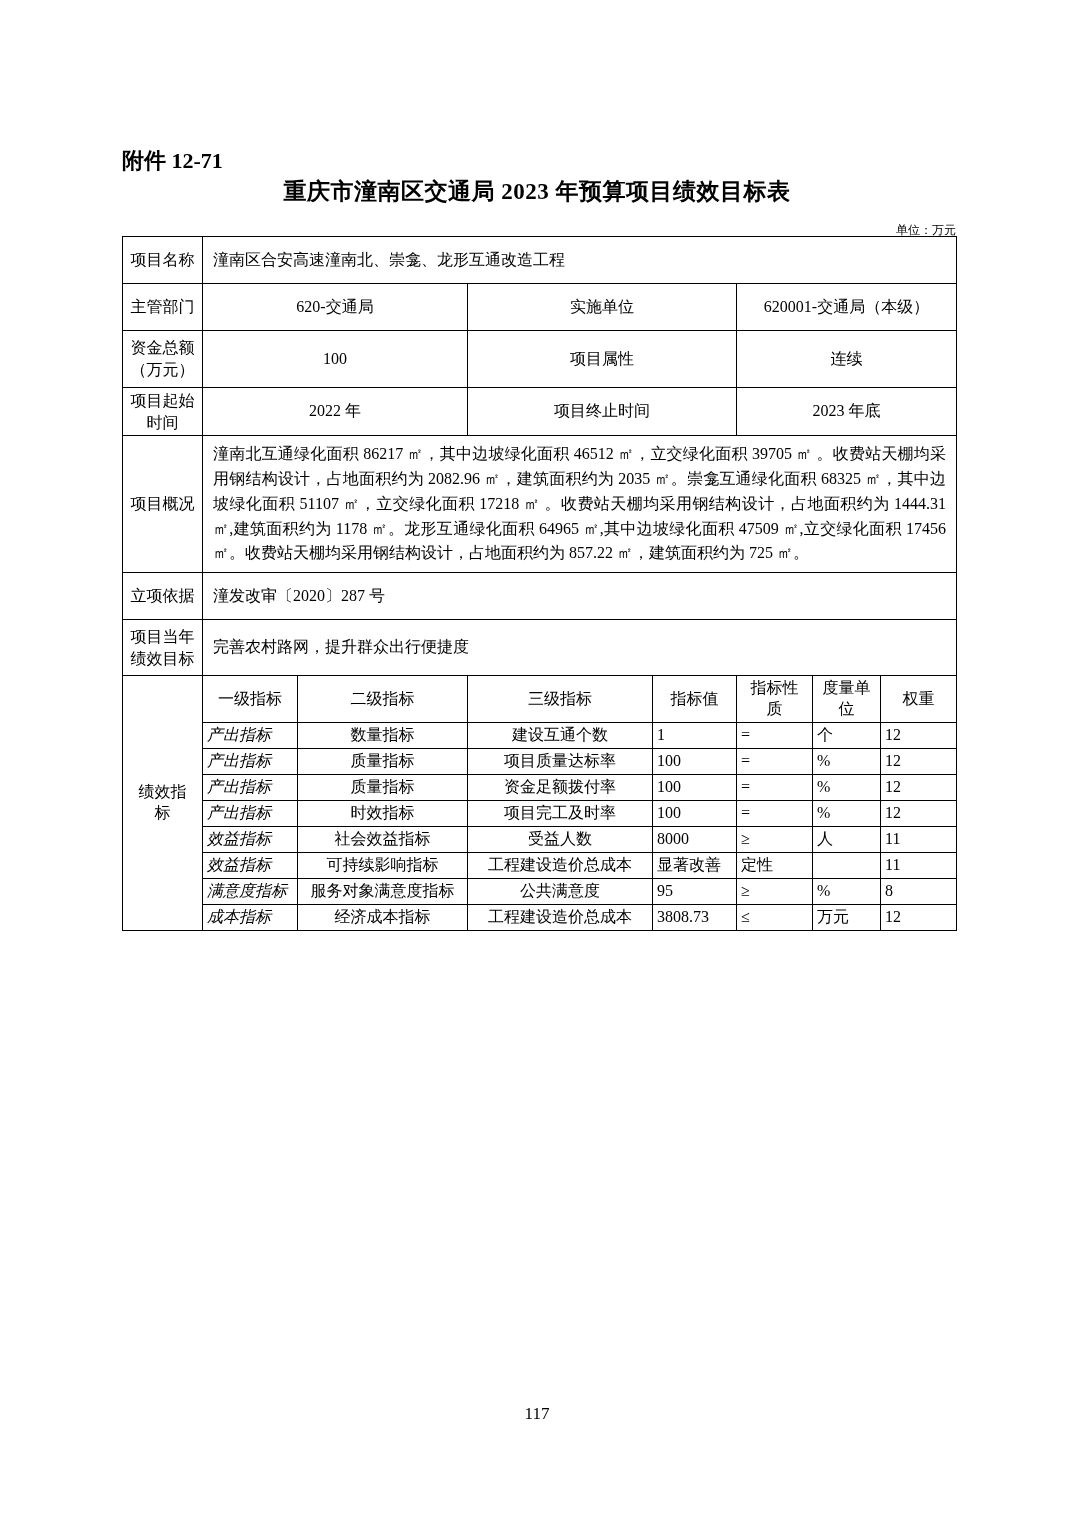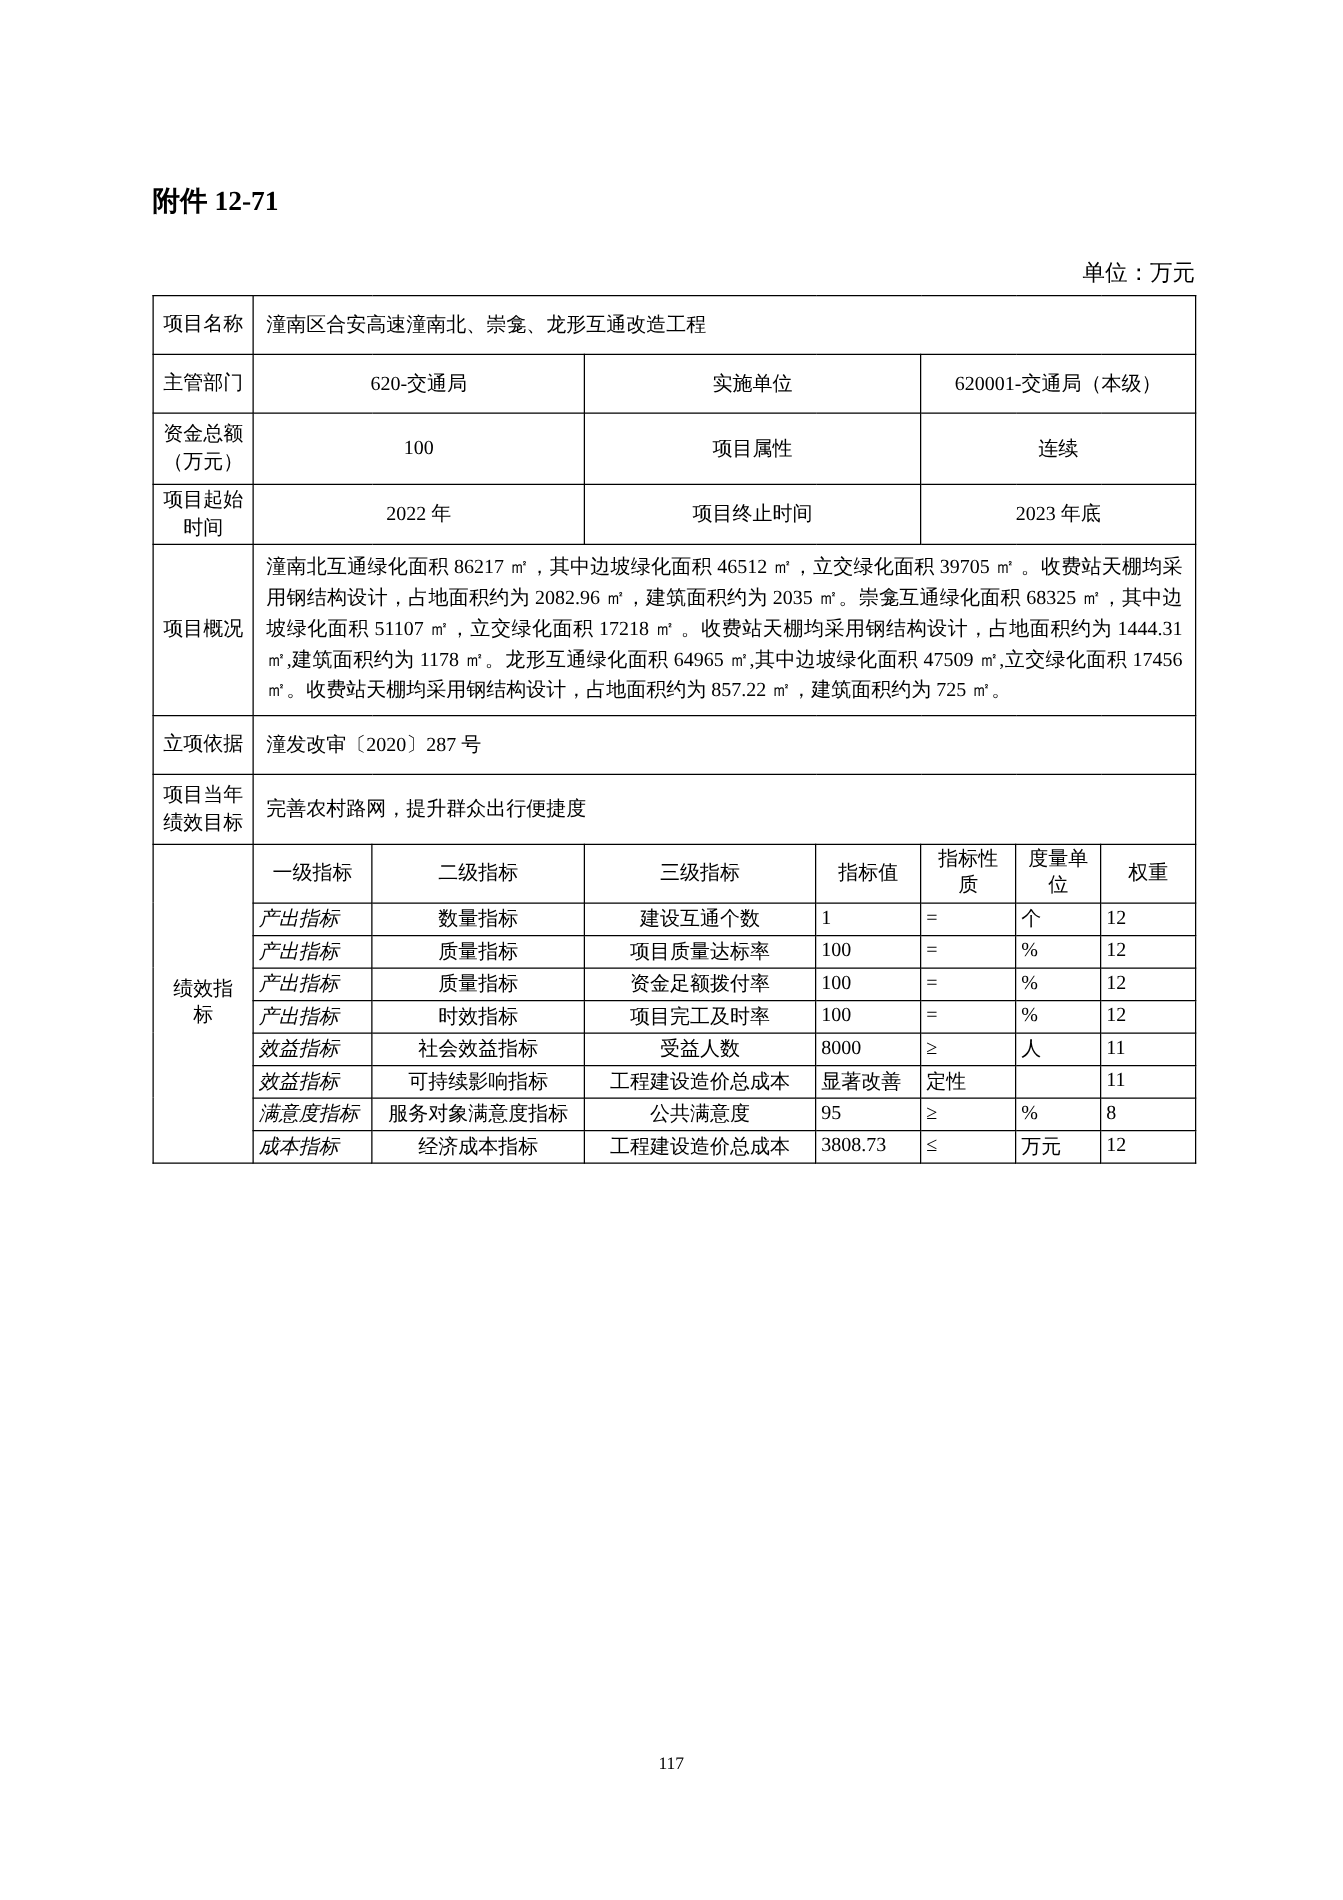--- a/index.html
+++ b/index.html
@@ -14,22 +14,22 @@
   .attachment {
     position: absolute; left: 122px; top: 146px;
     font-size: 22px; font-weight: bold;
   }
   .title {
     position: absolute; left: 0; top: 176px; width: 100%;
     text-align: center; font-size: 23px; font-weight: bold;
     letter-spacing: 0.5px;
   }
   .unit-note {
-    position: absolute; right: 118px; top: 206px;
-    font-size: 18px;
+    position: absolute; right: 118px; top: 222px;
+    font-size: 12px;
   }
   table.main-table {
     position: absolute; left: 122px; top: 236px;
     width: 834px;
     border-collapse: collapse; table-layout: fixed;
   }
   table.main-table td {
     border: 1px solid #000;
     font-size: 16px;
     vertical-align: middle;
@@ -56,29 +56,30 @@
     vertical-align: middle;
   }
   tr.ind-head td { height: 42px; text-align: center; padding: 2px 8px; line-height: 1.3; }
   tr.ind-row td { height: 26px; padding: 1px 4px; }
   td.i1 { text-align: left; padding-left: 6px; font-style: italic; }
   td.i2 { text-align: center; }
   td.i3 { text-align: center; }
   td.i4, td.i5, td.i6, td.i7 { text-align: left; padding-left: 6px; }
   .page-number {
     position: absolute; left: 0; top: 1404px; width: 100%;
-    text-align: center; font-size: 14px;
+    text-align: center; font-size: 17px;
   }
 </style>
 </head>
 <body>
 
 <div class="page">
 
   <div class="attachment">附件 12-71</div>
+  <div class="title">重庆市潼南区交通局 2023 年预算项目绩效目标表</div>
   <div class="unit-note">单位：万元</div>
 
   <table class="main-table">
     <colgroup>
       <col style="width:80px">
         <col style="width:95px">
         <col style="width:170px">
         <col style="width:185px">
       <col style="width:84px">
         <col style="width:76px">

